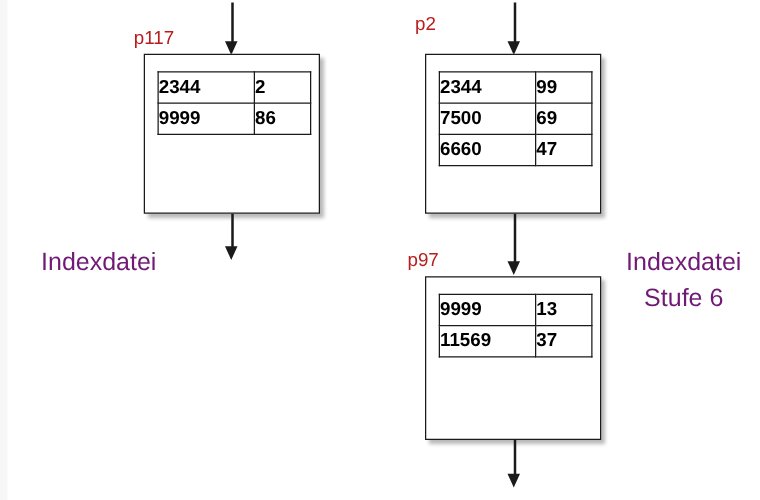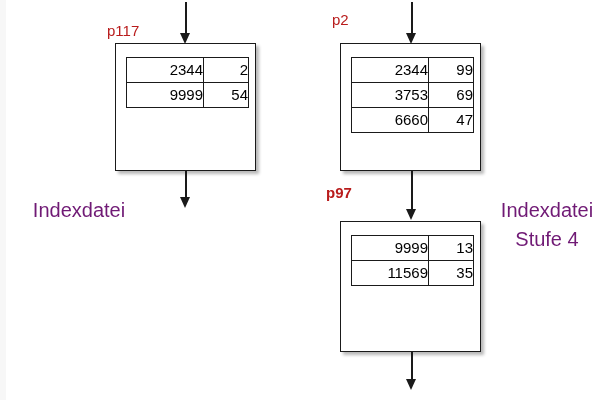--- a/index.html
+++ b/index.html
@@ -49,24 +49,25 @@
   
   .key-table {
     position: absolute;
     border-collapse: collapse;
     background: #ffffff;
   }
   .key-table td {
     border: 1.3px solid #1a1a1a;
     font-size: 15px;
     color: #000000;
-    text-align: right;
+    text-align: left;
     height: 24px;
     padding: 0;
     line-height: 24px;
+    font-weight: bold;
   }
   .key-table td.col-key {
     width: 76px;
   }
   .key-table td.col-ptr {
     width: 44px;
   }
 
   
   .arrow {
@@ -115,21 +116,21 @@
 
   <div class="page-block" style="left:115px; top:43px; width:141px; height:128px;">
     <table class="key-table" style="left:10px; top:13px;">
       <tbody>
         <tr>
           <td class="col-key">2344</td>
           <td class="col-ptr">2</td>
         </tr>
         <tr>
           <td class="col-key">9999</td>
-          <td class="col-ptr">54</td>
+          <td class="col-ptr">86</td>
         </tr>
       </tbody>
     </table>
   </div>
 
   <div class="arrow" style="left:185px; top:171px; height:38px;">
     <div class="arrow-line" style="height:27px;"></div>
     <div class="arrow-head" style="top:26px;"></div>
   </div>
 
@@ -141,60 +142,60 @@
   <div class="block-label" style="left:332px; top:11px;">p2</div>
 
   <div class="page-block" style="left:340px; top:43px; width:141px; height:128px;">
     <table class="key-table" style="left:10px; top:13px;">
       <tbody>
         <tr>
           <td class="col-key">2344</td>
           <td class="col-ptr">99</td>
         </tr>
         <tr>
-          <td class="col-key">3753</td>
+          <td class="col-key">7500</td>
           <td class="col-ptr">69</td>
         </tr>
         <tr>
           <td class="col-key">6660</td>
           <td class="col-ptr">47</td>
         </tr>
       </tbody>
     </table>
   </div>
 
   <div class="arrow" style="left:411px; top:171px; height:50px;">
     <div class="arrow-line" style="height:39px;"></div>
     <div class="arrow-head" style="top:38px;"></div>
   </div>
 
-  <div class="block-label" style="left:326px; top:184px;font-weight:bold;">p97</div>
+  <div class="block-label" style="left:326px; top:200px;">p97</div>
 
   <div class="page-block" style="left:340px; top:221px; width:141px; height:131px;">
     <table class="key-table" style="left:10px; top:13px;">
       <tbody>
         <tr>
           <td class="col-key">9999</td>
           <td class="col-ptr">13</td>
         </tr>
         <tr>
           <td class="col-key">11569</td>
-          <td class="col-ptr">35</td>
+          <td class="col-ptr">37</td>
         </tr>
       </tbody>
     </table>
   </div>
 
   <div class="arrow" style="left:411px; top:352px; height:39px;">
     <div class="arrow-line" style="height:28px;"></div>
     <div class="arrow-head" style="top:27px;"></div>
   </div>
 
   <div class="caption" style="left:14px; top:196px; width:130px;">
     <div>Indexdatei</div>
   </div>
 
   <div class="caption" style="left:492px; top:196px; width:110px;">
     <div>Indexdatei</div>
-    <div>Stufe 4</div>
+    <div>Stufe 6</div>
   </div>
 
 </div>
 
 </body></html>

